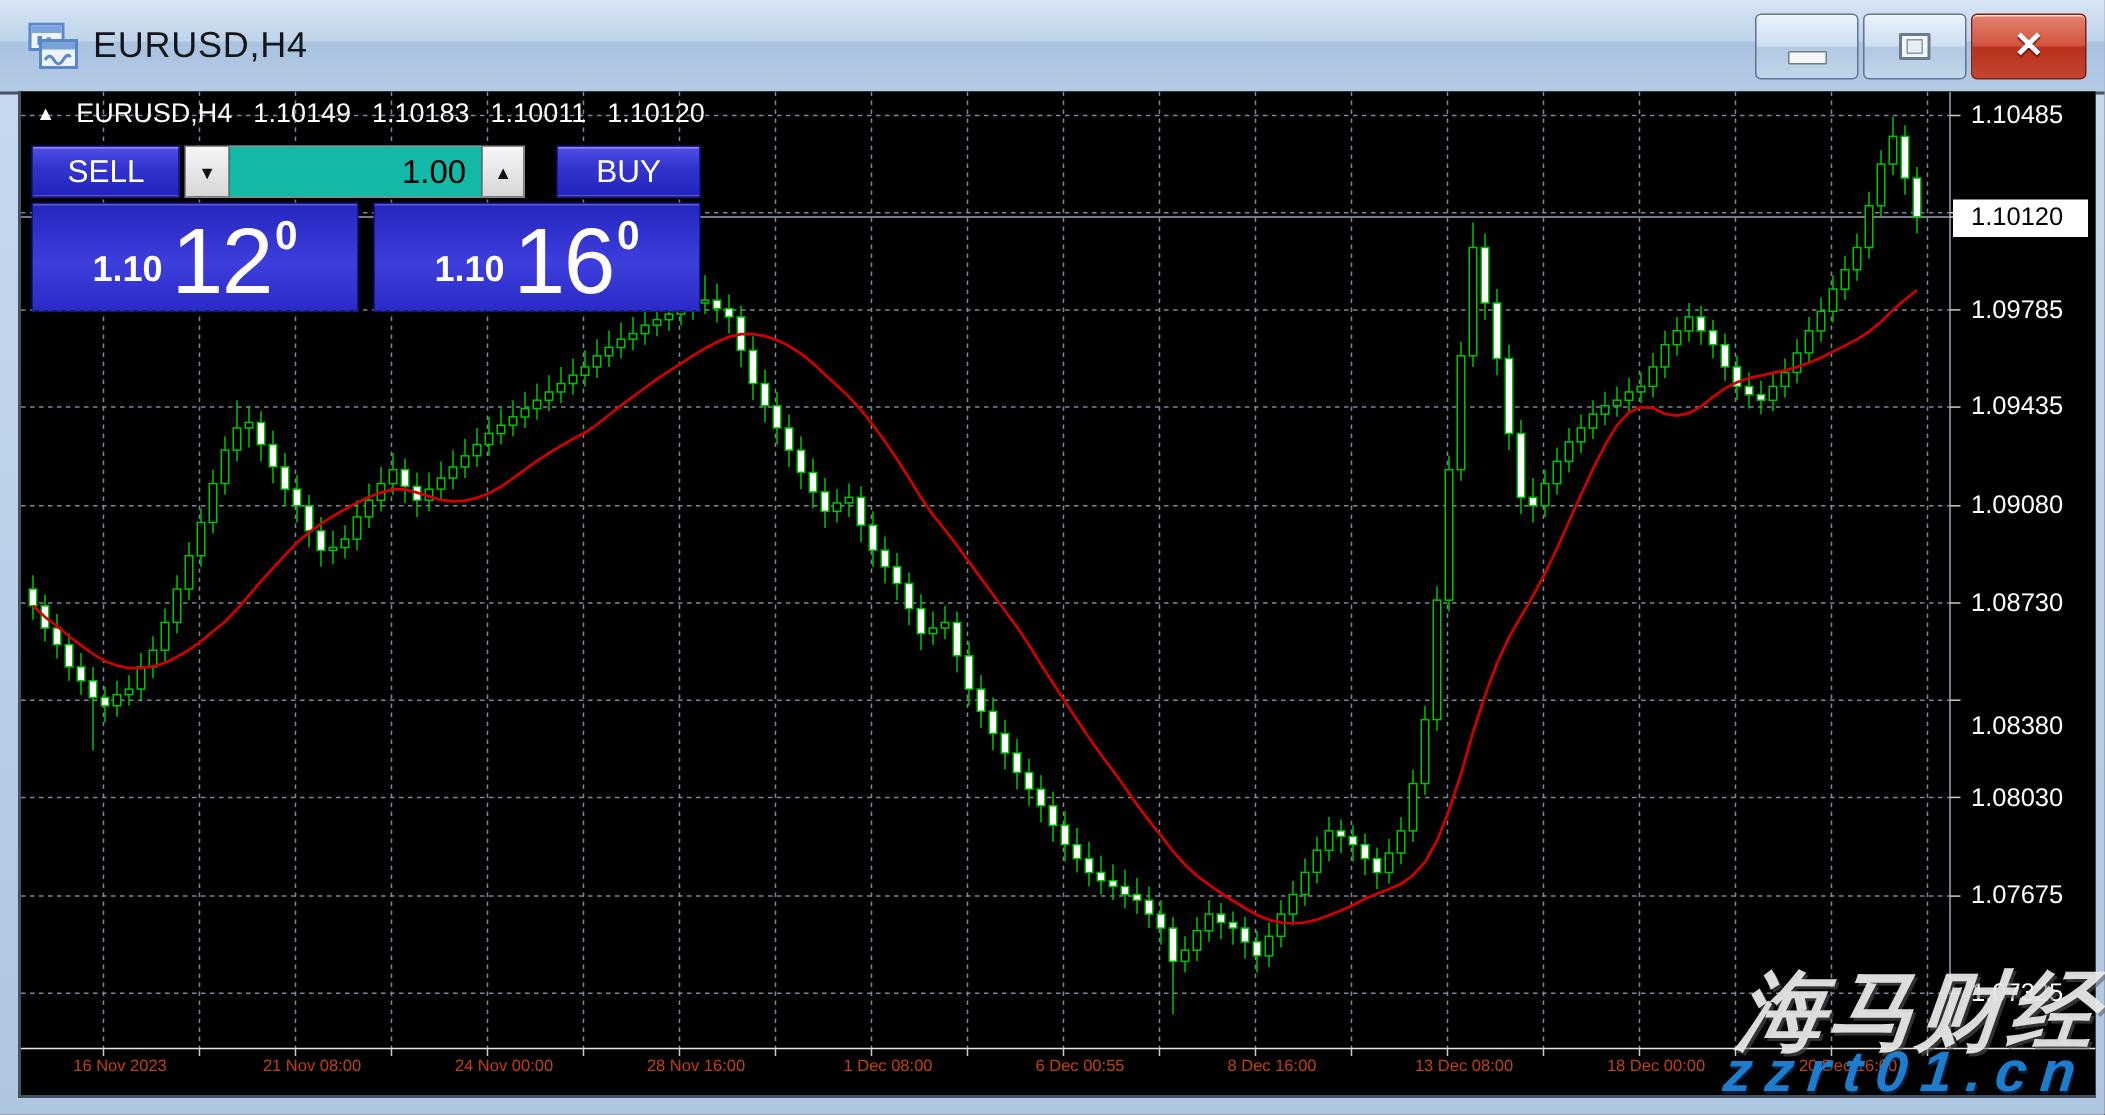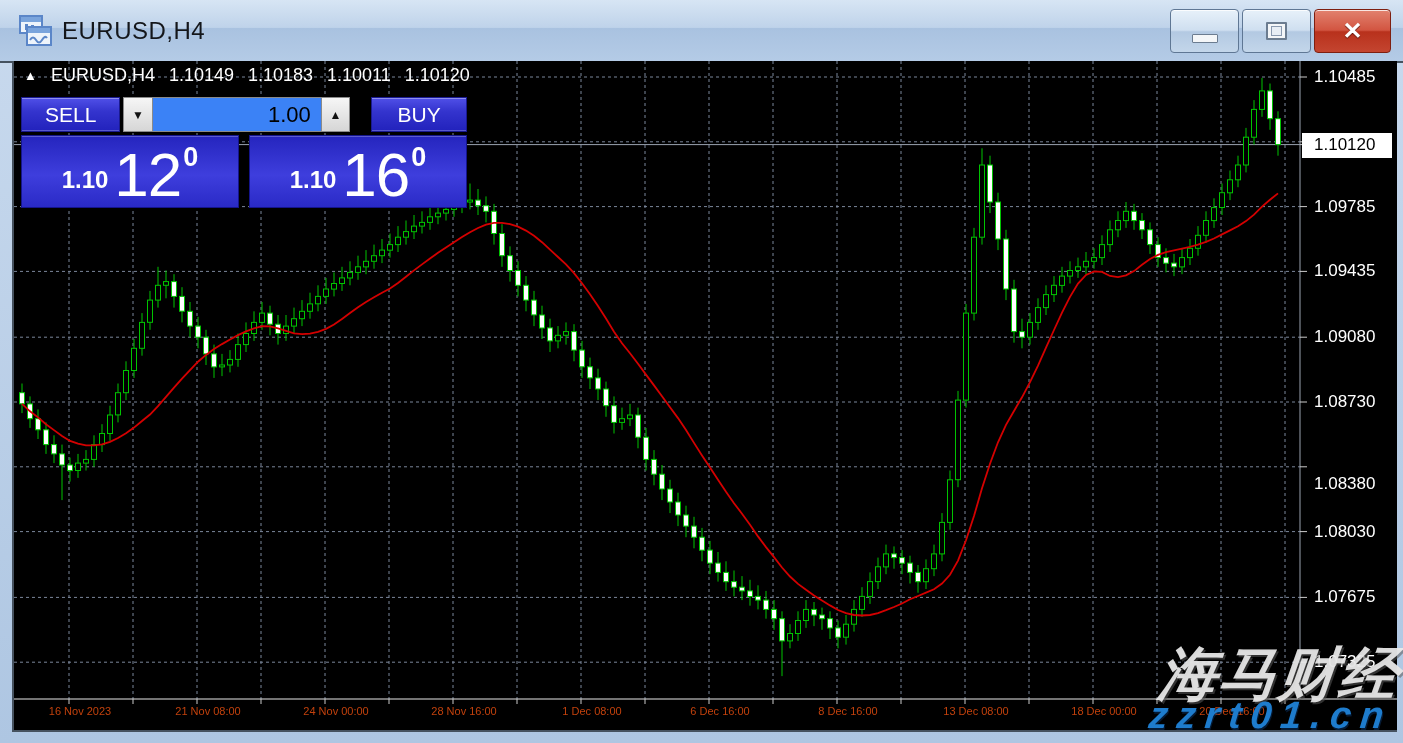--- a/index.html
+++ b/index.html
@@ -33,21 +33,21 @@
   .tp-row{display:flex;height:35px;}
   .tp-btn{background:linear-gradient(180deg,#5050e8 0%,#3434cе 40%,#2222bc 100%);
     background:linear-gradient(180deg,#5050e8 0%,#3434ce 40%,#2222bc 100%);
     color:#fff;border:1px solid #1a1a90;box-shadow:inset 0 1px 0 rgba(255,255,255,.35), inset 0 -1px 0 rgba(255,255,255,.25);
     display:flex;align-items:center;justify-content:center;font-size:21px;cursor:pointer;}
   .sell-btn{width:110px;}
   .buy-btn{width:106px;margin-left:21px;}
   .spin-btn{width:31px;background:linear-gradient(180deg,#f6f6f6,#d6d6d6);border:1px solid #8a8a8a;
     display:flex;align-items:center;justify-content:center;font-size:12px;color:#111;cursor:pointer;}
   .lot-input{width:148px;border:1px solid #8a8a8a;border-left:none;border-right:none;
-    font-size:22px;text-align:right;padding:0 10px;color:#000;background:#3b82f6;font-family:"Liberation Sans",sans-serif;}
+    font-size:22px;text-align:right;padding:0 10px;color:#000;background:#14b8a6;font-family:"Liberation Sans",sans-serif;}
   .tp-prices{display:flex;margin-top:3px;height:73px;gap:10px;}
   .price-box{flex:1;color:#fff;cursor:pointer;
     background:linear-gradient(180deg,#2525be 0%,#3e3edd 55%,#2a2ac6 100%);
     border:1px solid #15158c;box-shadow:inset 0 1px 0 rgba(255,255,255,.25);
     display:flex;align-items:flex-end;justify-content:center;padding-bottom:6px;}
   .p-prefix{font-size:24px;font-weight:bold;line-height:1;margin-bottom:9px;}
   .p-big{font-size:62px;line-height:0.82;margin-left:6px;letter-spacing:-1px;}
   .p-sup{font-size:27px;font-weight:bold;line-height:1;position:relative;top:-30px;margin-left:2px;}
   
   .price-axis{position:absolute;right:0;top:0;width:97px;bottom:31px;z-index:4;}
@@ -525,21 +525,21 @@
         <div class="pa-label" style="top: 526.37px;">1.07675</div>
         <div class="pa-label" style="top: 591.185px;">1.07325</div>
         <div class="pa-current" style="top: 71.5926px;">1.10120</div>
       </div>
     <div class="time-axis" id="time-axis">
         <div class="ta-label" style="left: 56px;">16 Nov 2023</div>
         <div class="ta-label" style="left: 184px;">21 Nov 08:00</div>
         <div class="ta-label" style="left: 312px;">24 Nov 00:00</div>
         <div class="ta-label" style="left: 440px;">28 Nov 16:00</div>
         <div class="ta-label" style="left: 568px;">1 Dec 08:00</div>
-        <div class="ta-label" style="left: 696px;">6 Dec 16:00</div>
+        <div class="ta-label" style="left: 696px;">6 Dec 00:55</div>
         <div class="ta-label" style="left: 824px;">8 Dec 16:00</div>
         <div class="ta-label" style="left: 952px;">13 Dec 08:00</div>
         <div class="ta-label" style="left: 1080px;">18 Dec 00:00</div>
         <div class="ta-label" style="left: 1208px;">20 Dec 16:00</div>
       </div>
   </div>
 
   <div class="wm1">海马财经</div>
   <div class="wm2">zzrt01.cn</div>
 </div>

